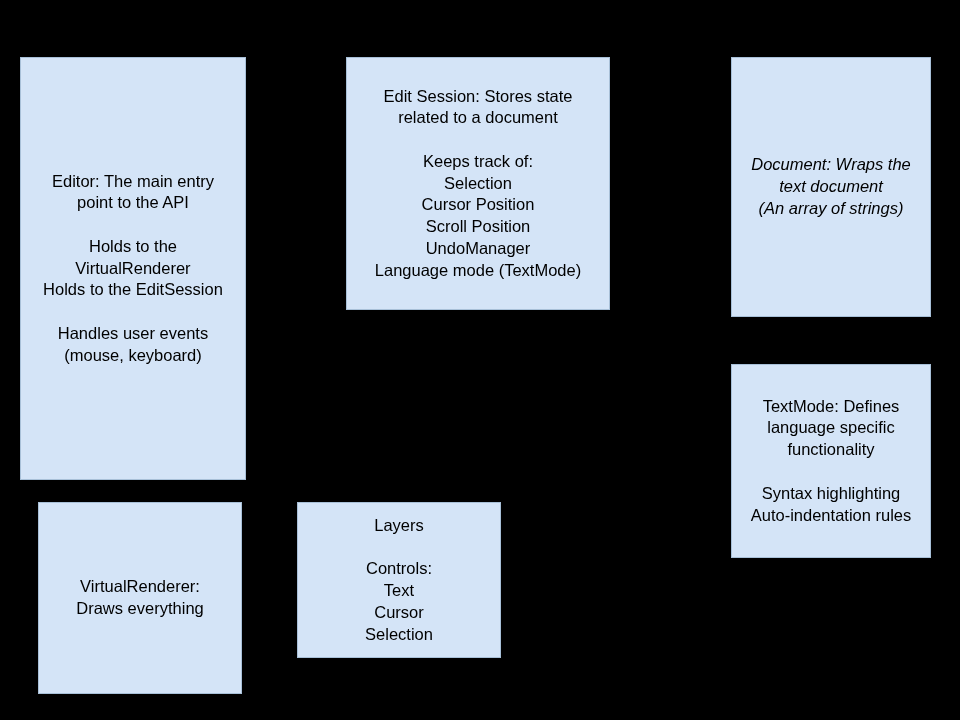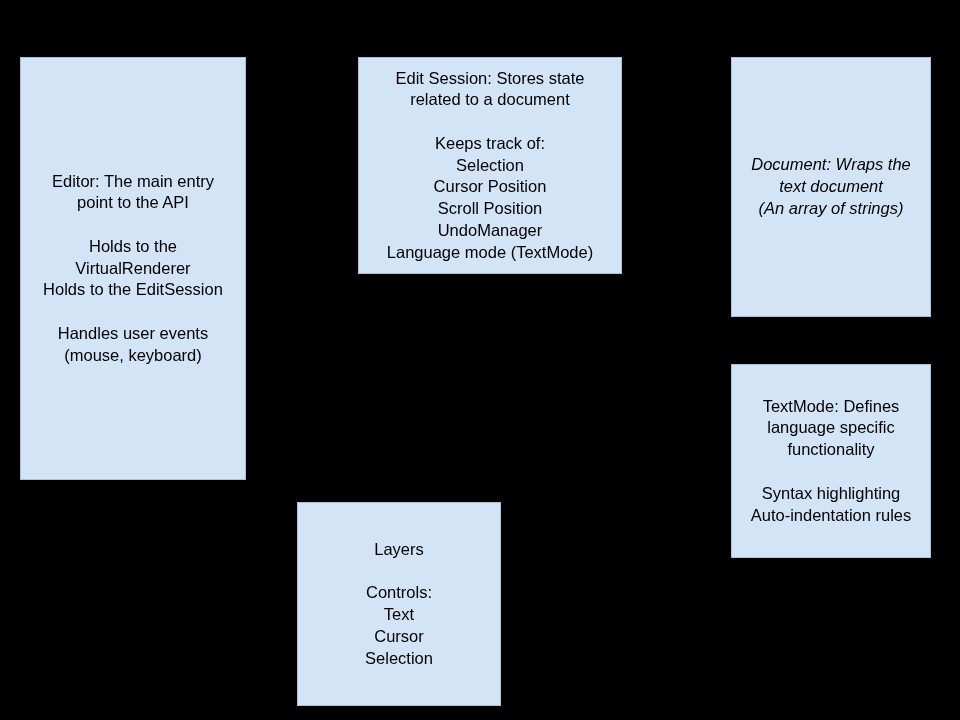--- a/index.html
+++ b/index.html
@@ -30,25 +30,25 @@
     align-items: center;
     justify-content: center;
     text-align: center;
     font-size: 16.5px;
     line-height: 1.32;
     white-space: pre-line;
     padding: 6px 8px;
   }
   
   #node-editor        { left: 20px;  top: 57px;  width: 226px; height: 423px; }
-  #node-edit-session  { left: 346px; top: 57px;  width: 264px; height: 217px; margin-left: 12px; }
+  #node-edit-session  { left: 346px; top: 57px;  width: 264px; height: 253px; }
   #node-document      { left: 731px; top: 57px;  width: 200px; height: 260px; font-style: italic; }
   #node-textmode      { left: 731px; top: 364px; width: 200px; height: 194px; }
   #node-virtualrenderer { left: 38px;  top: 502px; width: 204px; height: 192px; }
-  #node-layers        { left: 297px; top: 502px; width: 204px; height: 204px; }
+  #node-layers        { left: 297px; top: 502px; width: 204px; height: 156px; }
 </style>
 </head>
 <body>
 
 <div id="diagram">
 
   <div class="node" id="node-editor">
     <span>Editor: The main entry
 point to the API
 
@@ -80,20 +80,24 @@
 
   <div class="node" id="node-textmode">
     <span>TextMode: Defines
 language specific
 functionality
 
 Syntax highlighting
 Auto-indentation rules</span>
   </div>
 
+  <div class="node" id="node-virtualrenderer">
+    <span>VirtualRenderer:
+Draws everything</span>
+  </div>
 
   <div class="node" id="node-layers">
     <span>Layers
 
 Controls:
 Text
 Cursor
 Selection</span>
   </div>
 

